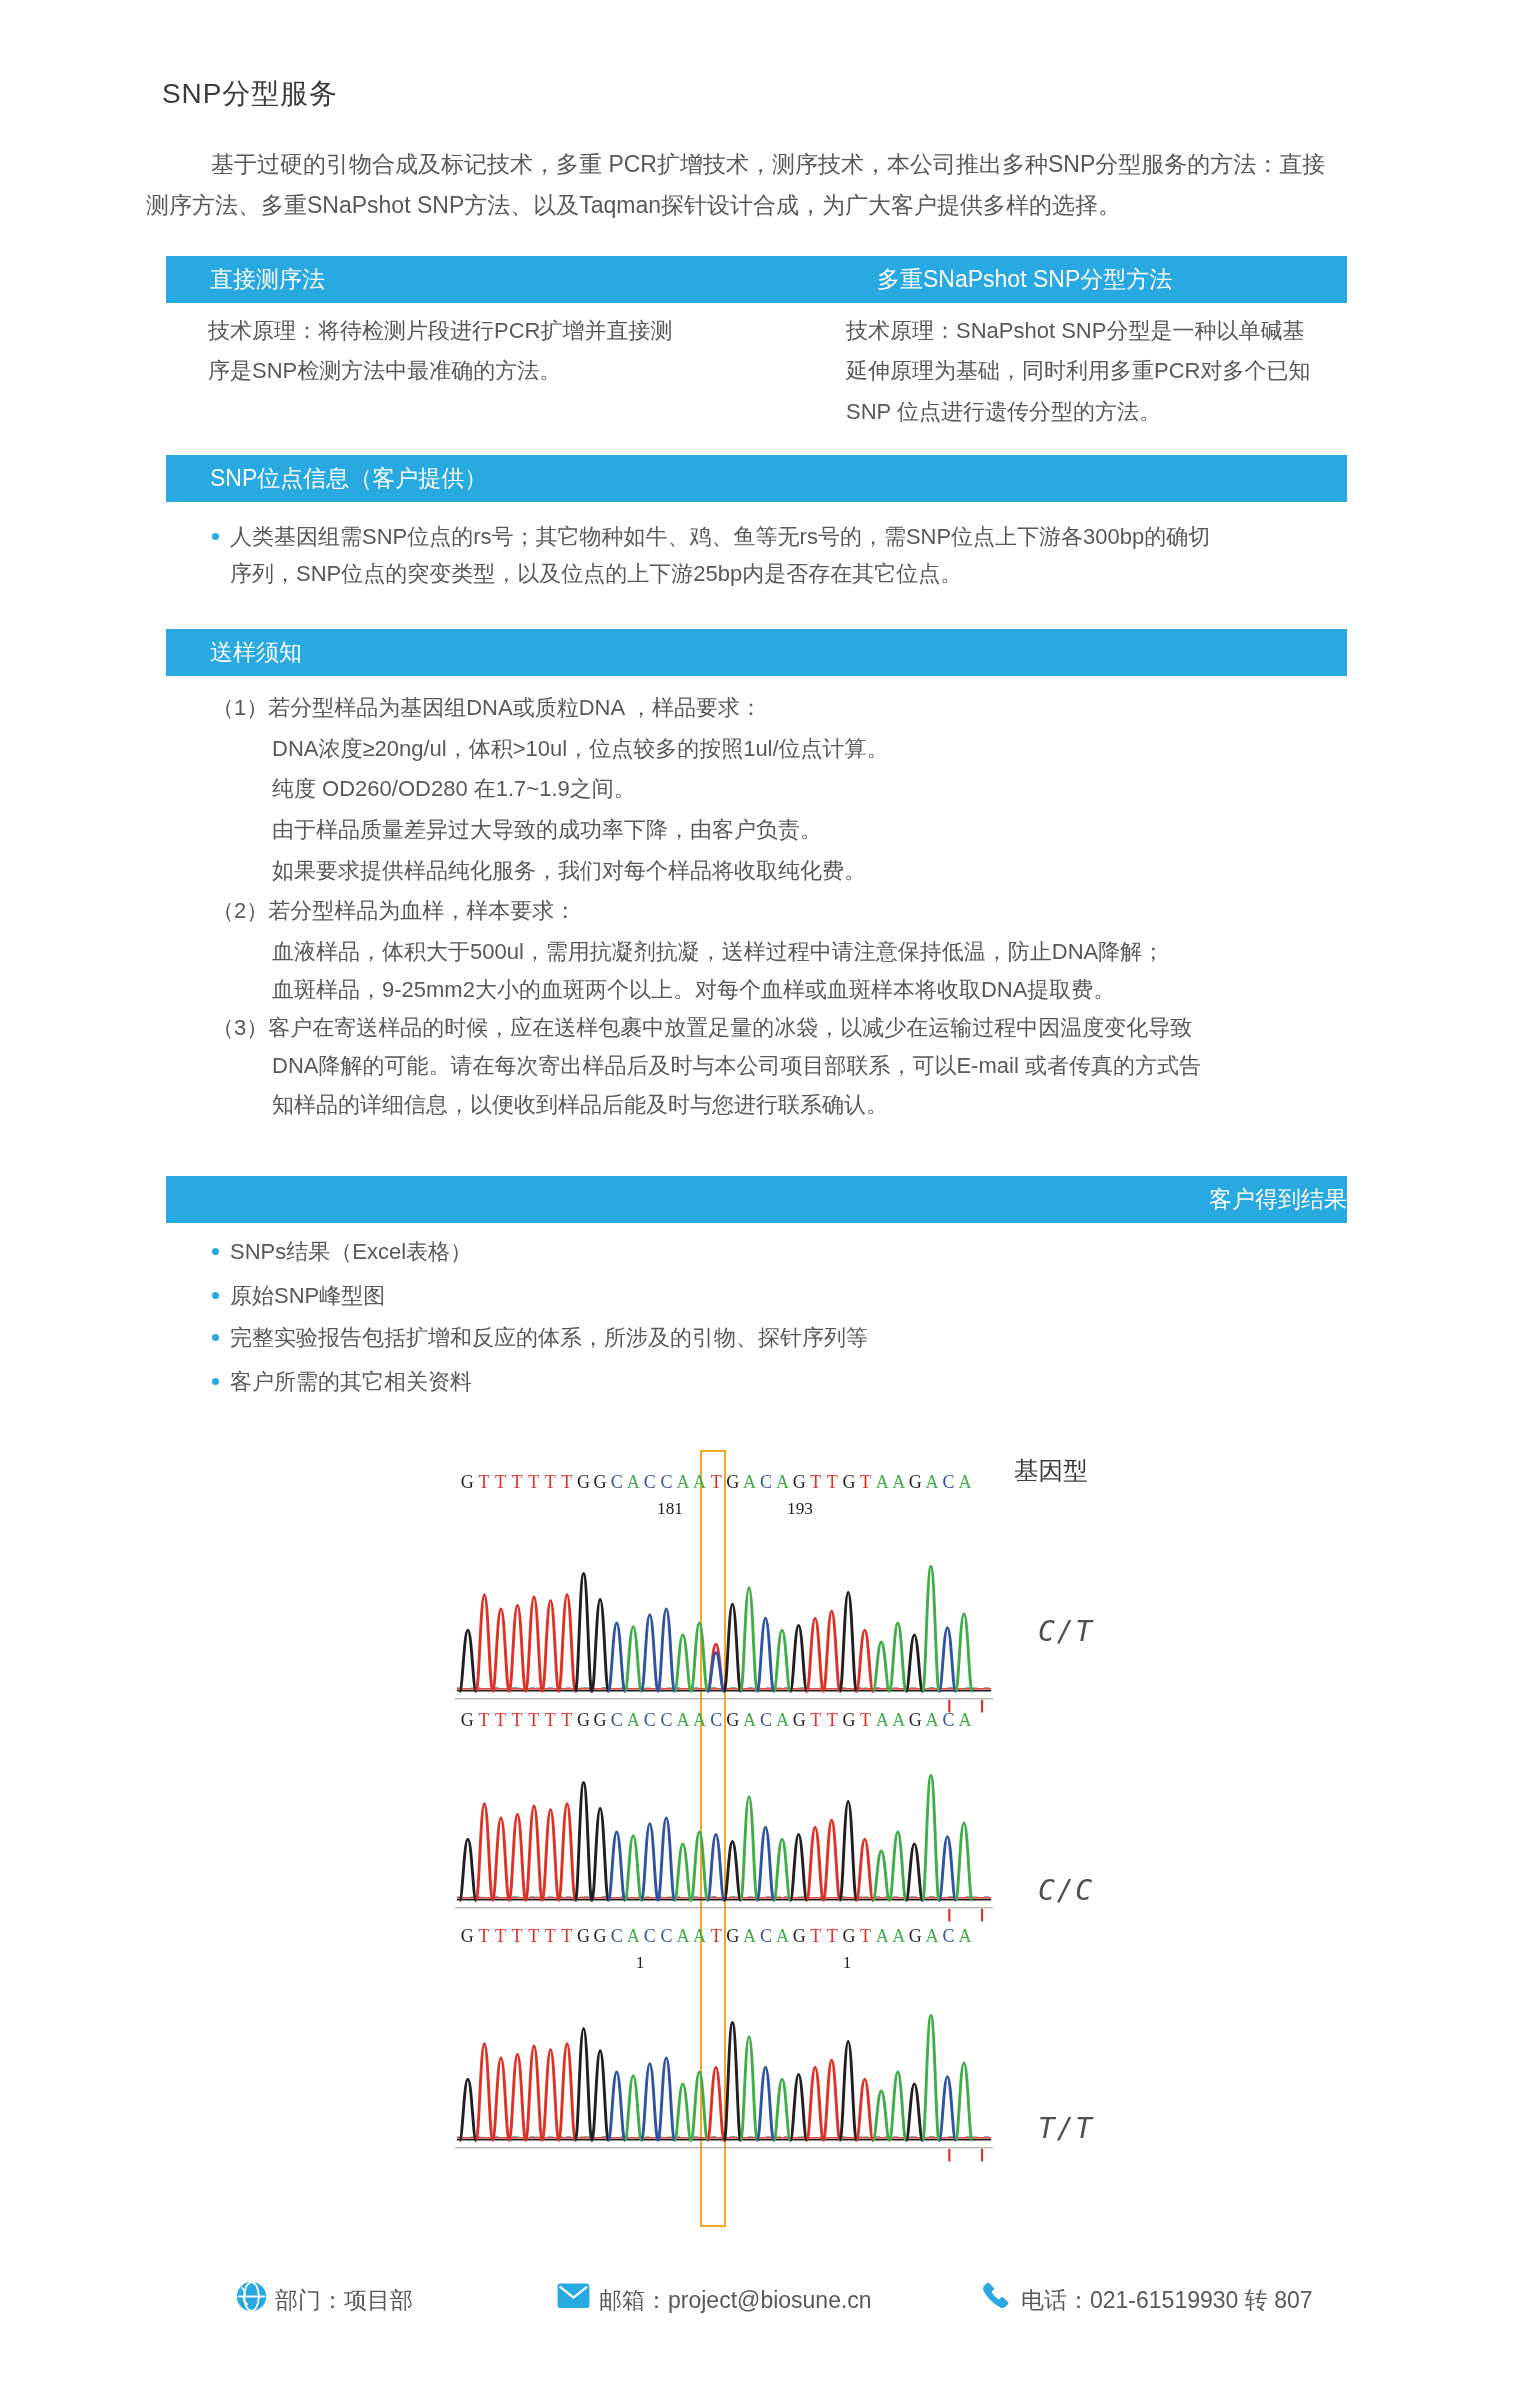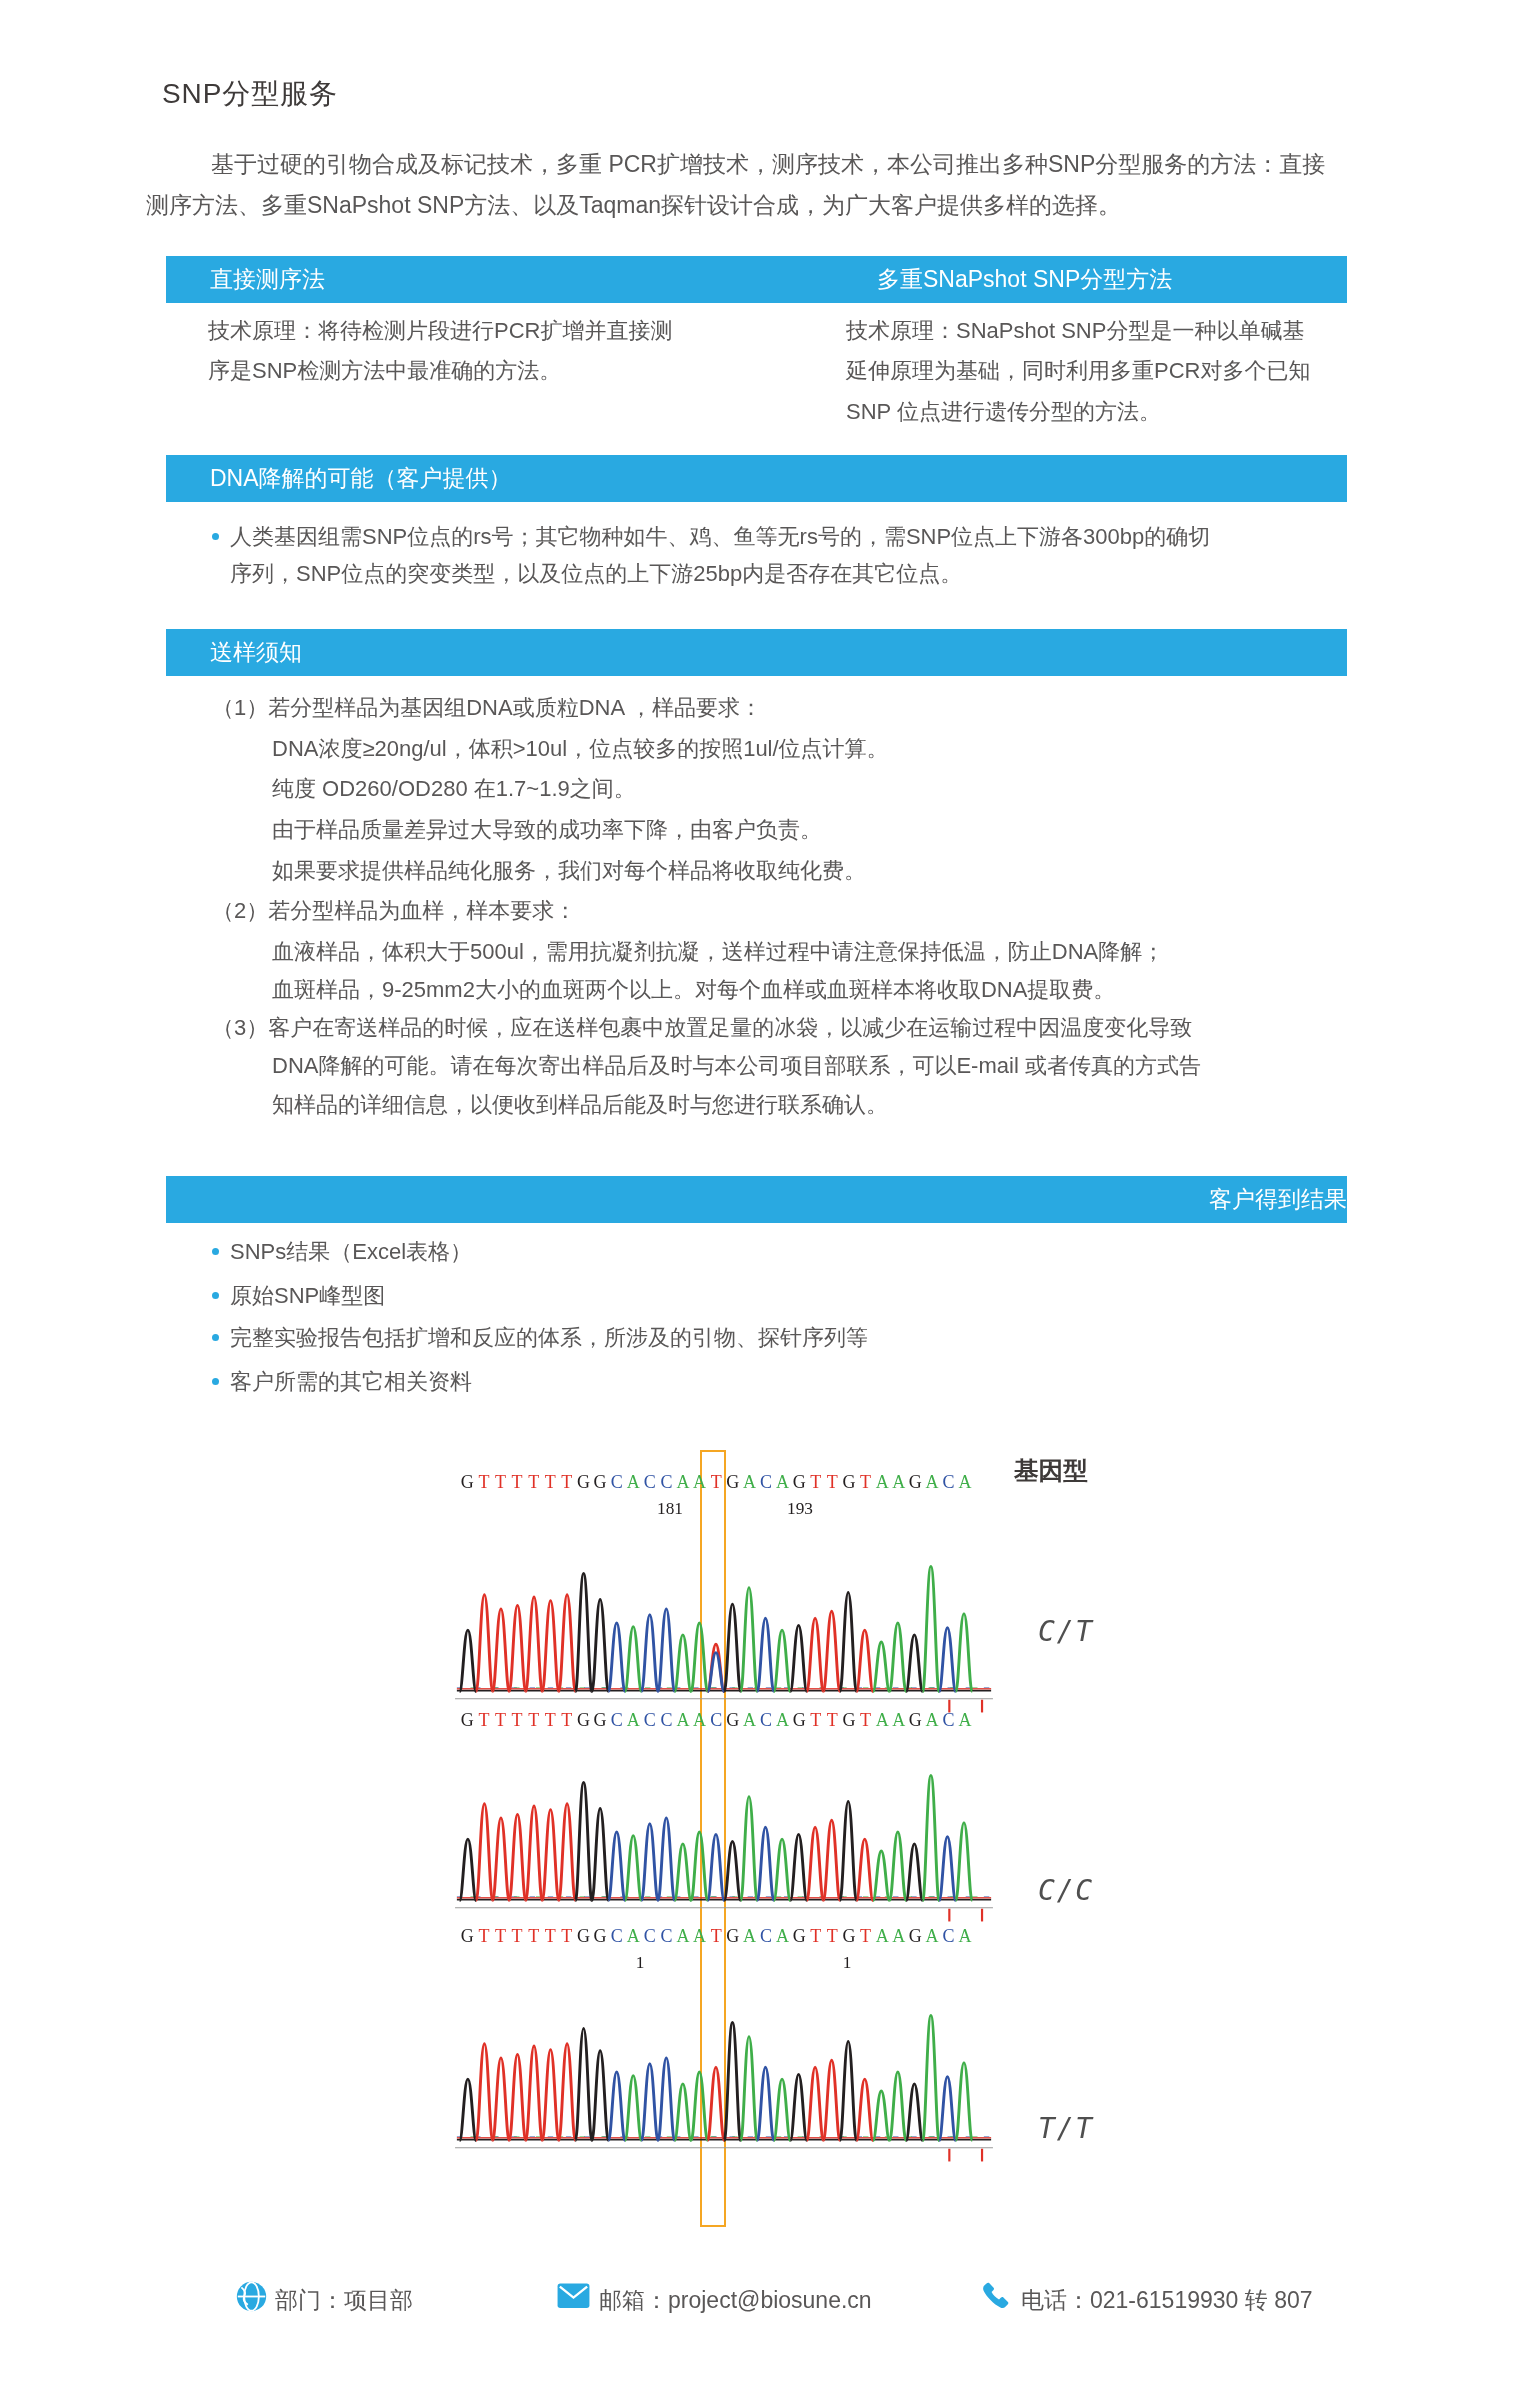--- a/index.html
+++ b/index.html
@@ -50,21 +50,21 @@
     position:absolute;width:64px;margin-left:-32px;text-align:center;
     font-family:"Liberation Serif","DejaVu Serif",serif;
     font-size:17.3px;color:#231f20;
   }
   .trace{position:absolute;left:42px;}
   .geno-label{
     position:absolute;left:629px;
     font-family:"DejaVu Sans Mono",monospace;
     font-size:28px;color:#4f4f4f;letter-spacing:1.8px;font-style:italic;
   }
-  #genotype-header{position:absolute;left:605px;top:35px;font-size:24.6px;font-weight:bold;color:#3e3a39;}
+  #genotype-header{position:absolute;left:605px;top:35px;font-size:24.6px;font-weight:normal;color:#3e3a39;}
   #snp-highlight{
     position:absolute;left:291px;top:31px;width:22px;height:773px;
     border:2.7px solid #F5A623;background:transparent;
   }
   
   .footer-text{position:absolute;top:2285px;font-size:23px;color:#595757;}
   .footer-icon{position:absolute;top:2280px;}
 </style>
 </head>
 <body>
@@ -78,21 +78,21 @@
   <span class="bar-title">直接测序法</span>
   <span class="bar-title-right">多重SNaPshot SNP分型方法</span>
 </div>
 <div class="line col-left" style="top:317px">技术原理：将待检测片段进行PCR扩增并直接测</div>
 <div class="line col-left" style="top:357px">序是SNP检测方法中最准确的方法。</div>
 <div class="line col-right" style="top:317px">技术原理：SNaPshot SNP分型是一种以单碱基</div>
 <div class="line col-right" style="top:357px">延伸原理为基础，同时利用多重PCR对多个已知</div>
 <div class="line col-right" style="top:398px">SNP 位点进行遗传分型的方法。</div>
 
 <div class="bar" id="bar-siteinfo">
-  <span class="bar-title">DNA降解的可能（客户提供）</span>
+  <span class="bar-title">SNP位点信息（客户提供）</span>
 </div>
 <span class="dot" style="left:212px;top:533px"></span>
 <div class="line" style="left:230px;top:523px">人类基因组需SNP位点的rs号；其它物种如牛、鸡、鱼等无rs号的，需SNP位点上下游各300bp的确切</div>
 <div class="line" style="left:230px;top:560px">序列，SNP位点的突变类型，以及位点的上下游25bp内是否存在其它位点。</div>
 
 <div class="bar" id="bar-notes">
   <span class="bar-title">送样须知</span>
 </div>
 <div class="line note-head" style="top:694px">（1）若分型样品为基因组DNA或质粒DNA ，样品要求：</div>
 <div class="line note-sub" style="top:735px">DNA浓度≥20ng/ul，体积&gt;10ul，位点较多的按照1ul/位点计算。</div>

